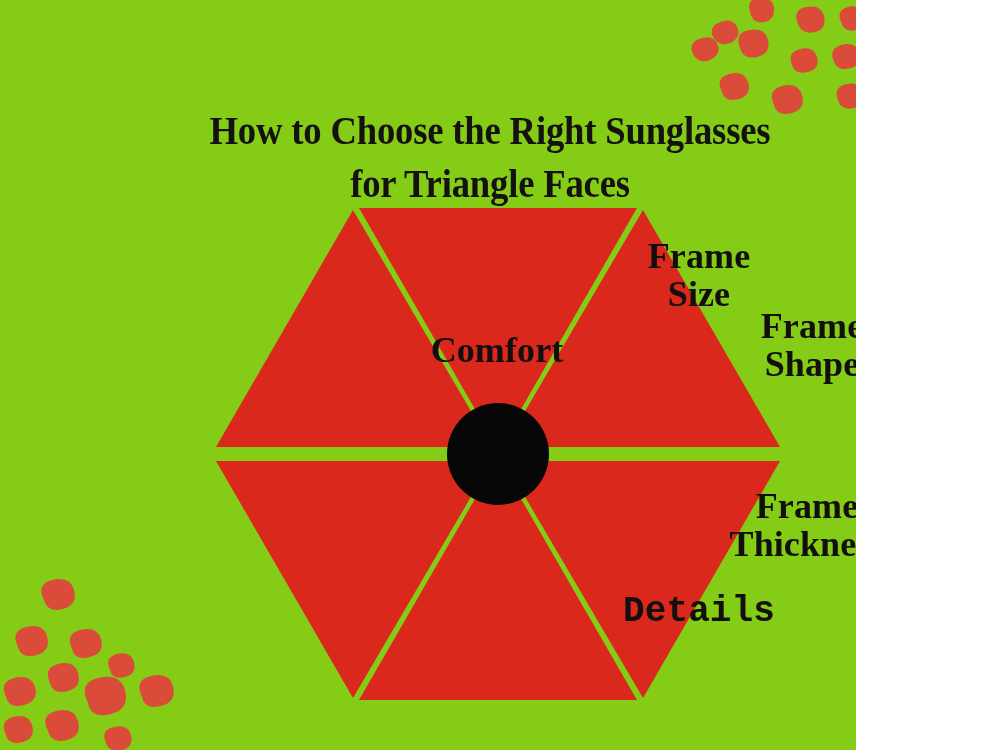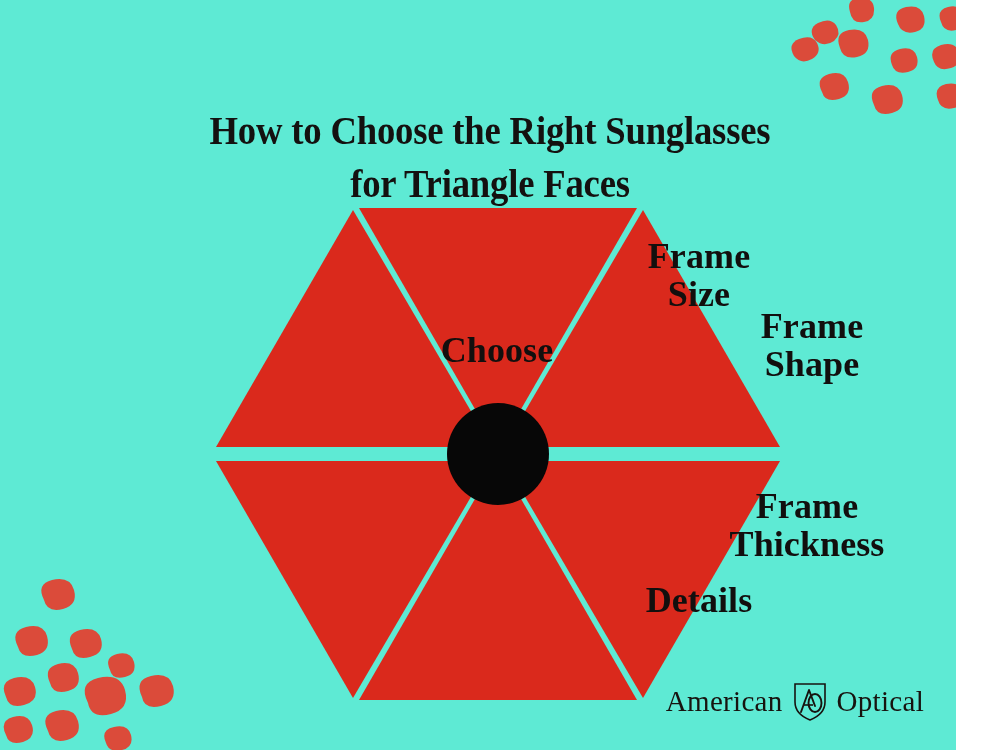--- a/index.html
+++ b/index.html
@@ -8,23 +8,23 @@
     padding: 0;
   }
   body {
     width: 1000px;
     height: 750px;
     overflow: hidden;
     font-family: "Liberation Serif", "DejaVu Serif", serif;
   }
   #canvas {
     position: relative;
-    width: 956px;
+    width: 856px;
     height: 750px;
-    background: #5eead4;
+    background: #84cc16;
     overflow: hidden;
   }
 
   
   .blob-layer {
     position: absolute;
     pointer-events: none;
   }
   #blobs-top-right {
     top: 0;
@@ -88,21 +88,21 @@
     font-family: "Liberation Serif", "DejaVu Serif", serif;
     font-weight: bold;
     font-size: 36px;
     line-height: 38px;
     white-space: pre-line;
     letter-spacing: 0.1px;
   }
   #label-frame-size     { left: 372px; top:  44px; width: 250px; }
   #label-frame-shape    { left: 500px; top: 114px; width: 220px; }
   #label-frame-thickness{ left: 480px; top: 294px; width: 250px; }
-  #label-details        { left: 372px; top: 388px; width: 250px; }
+  #label-details        { left: 372px; top: 400px; width: 250px; font-family: Liberation Mono, monospace; }
   #label-color          { left: 190px; top: 314px; width: 250px; }
   #label-comfort        { left: 170px; top: 138px; width: 250px; }
 
   
   #logo {
     position: absolute;
     right: 32px;
     bottom: 28px;
     display: flex;
     align-items: center;
@@ -185,29 +185,17 @@
       <circle class="hub" cx="296" cy="261" r="51"></circle>
     </svg>
 
     <div class="wedge-label" id="label-frame-size">Frame
 Size</div>
     <div class="wedge-label" id="label-frame-shape">Frame
 Shape</div>
     <div class="wedge-label" id="label-frame-thickness">Frame
 Thickness</div>
     <div class="wedge-label" id="label-details">Details</div>
-    <div class="wedge-label" id="label-comfort">Choose</div>
+    <div class="wedge-label" id="label-comfort">Comfort</div>
   </div>
 
-  <div id="logo">
-    <span class="word">American</span>
-    <span>
-      <svg class="shield" viewBox="0 0 36 42" xmlns="http://www.w3.org/2000/svg" aria-hidden="true">
-        <path d="M3 4 H33 V22 Q33 34 18 40 Q3 34 3 22 Z" fill="none" stroke="#17130F" stroke-width="1.6"></path>
-        <path d="M9 32 L17 10 L23 26" fill="none" stroke="#17130F" stroke-width="1.9" stroke-linecap="round" stroke-linejoin="round"></path>
-        <line x1="12" y1="25" x2="21" y2="25" stroke="#17130F" stroke-width="1.6"></line>
-        <ellipse cx="23" cy="23" rx="6.5" ry="9" fill="none" stroke="#17130F" stroke-width="1.9"></ellipse>
-      </svg>
-    </span>
-    <span class="word">Optical</span>
-  </div>
 
 </div>
 
 </body></html>

